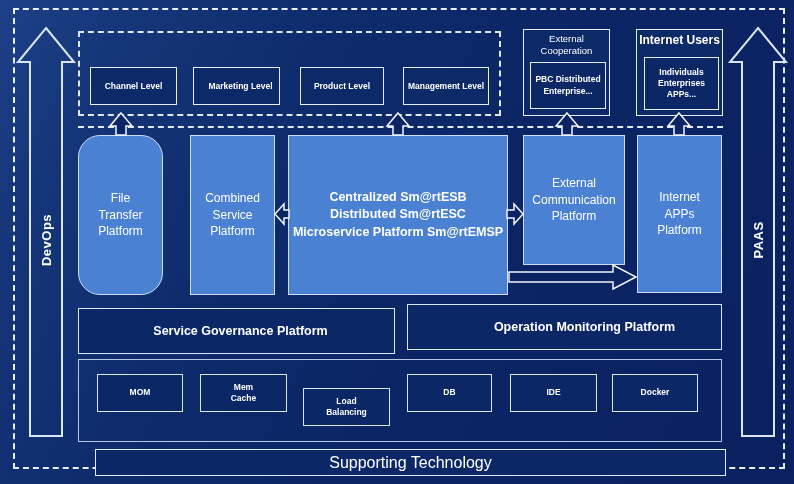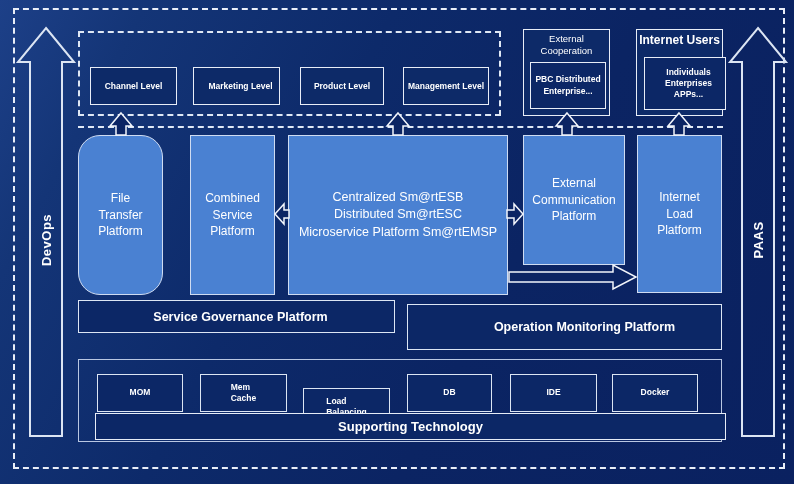--- a/index.html
+++ b/index.html
@@ -5,34 +5,34 @@
   html,body{margin:0;padding:0;background:#0a2160;}
   .diagram{
     position:relative;width:794px;height:484px;overflow:hidden;
     background:linear-gradient(118deg,#1d4088 0%,#143577 14%,#0d2a6a 38%,#0b2463 62%,#0a2160 100%);
     font-family:"Liberation Sans","DejaVu Sans",sans-serif;color:#ffffff;
   }
   .abs{position:absolute;box-sizing:border-box;}
   .outer-dashed{left:13px;top:8px;width:772px;height:461px;border:2px dashed #e9eef8;}
   .dashed-box{border:2px dashed #dfe8f5;}
   .sep-line{border-top:2px dashed #dfe8f5;height:0;}
-  .box-dark{background:#0d2a68;border:1.5px solid #e8edf7;display:flex;align-items:center;justify-content:center;text-align:left;white-space:pre-line;}
+  .box-dark{background:#0d2a68;border:1.5px solid #e8edf7;display:flex;align-items:center;justify-content:center;text-align:center;white-space:pre-line;}
   .box-light{background:#4a81d2;border:1.2px solid #cfdcf2;display:flex;align-items:center;justify-content:center;text-align:center;white-space:pre-line;font-size:12px;line-height:1.4;}
   .lvl{font-size:8.5px;font-weight:700;}
   .tech{background:#0c2766;border:1.2px solid #dce5f3;font-size:8.5px;font-weight:700;line-height:1.3;}
   .gov{background:#0c2766;border:1.5px solid #dde6f4;font-size:12.5px;font-weight:700;}
-  .banner{background:#0c2766;border:1.2px solid #e6ecf7;font-size:13px;font-weight:700;}
+  .banner{background:#0c2766;border:1.2px solid #e6ecf7;font-size:16px;font-weight:400;margin-top:36px;}
   .support-frame{border:1.2px solid #b9c7e2;}
   .grp{border:1.5px solid #e8edf7;background:#0d2a68;}
   .grp-title{position:absolute;left:0;right:0;top:3px;text-align:center;font-size:9.5px;line-height:1.25;white-space:pre-line;}
   .grp-title.b{font-weight:700;font-size:12px;}
   .grp-inner{position:absolute;border:1.2px solid #e8edf7;background:#0c2766;display:flex;align-items:center;justify-content:center;text-align:center;font-size:8.5px;font-weight:700;line-height:1.3;white-space:pre-line;}
   .rail-label{position:absolute;transform:translate(-50%,-50%) rotate(-90deg);font-size:13px;font-weight:700;letter-spacing:.5px;white-space:nowrap;}
   svg.arrows{position:absolute;left:0;top:0;pointer-events:none;}
-  .central{font-size:12.5px;}
+  .central{font-size:12.5px;font-weight:bold;}
 </style>
 </head>
 <body>
 
 <div class="diagram">
 
   <div class="abs outer-dashed"></div>
 
   <div class="abs dashed-box" style="left:78px;top:31px;width:423px;height:85px;"></div>
 
@@ -45,42 +45,42 @@
 
   <div class="abs grp" style="left:523px;top:29px;width:87px;height:87px;">
     <div class="grp-title">External
 Cooperation</div>
     <div class="grp-inner" style="left:6px;top:32px;width:74px;height:45px;">PBC Distributed
 Enterprise...</div>
   </div>
 
   <div class="abs grp" style="left:636px;top:29px;width:87px;height:87px;">
     <div class="grp-title b">Internet Users</div>
-    <div class="grp-inner" style="left:7px;top:27px;width:73px;height:51px;padding-left:7px;">Individuals
+    <div class="grp-inner" style="left:7px;top:27px;width:73px;height:51px;">Individuals
 Enterprises
 APPs...</div>
   </div>
 
   <div class="abs box-light" style="left:78px;top:135px;width:85px;height:160px;border-radius:22px;"><span>File
 Transfer
 Platform</span></div>
   <div class="abs box-light" style="left:190px;top:135px;width:85px;height:160px;"><span>Combined
 Service
 Platform</span></div>
   <div class="abs box-light central" style="left:288px;top:135px;width:220px;height:160px;"><span>Centralized Sm@rtESB
 Distributed Sm@rtESC
 Microservice Platform Sm@rtEMSP</span></div>
   <div class="abs box-light" style="left:523px;top:135px;width:102px;height:130px;"><span>External
 Communication
 Platform</span></div>
   <div class="abs box-light" style="left:637px;top:135px;width:85px;height:158px;"><span>Internet
-Load
+APPs
 Platform</span></div>
 
-  <div class="abs box-dark gov" style="left:78px;top:300px;width:317px;height:33px;padding-left:8px;"><span>Service Governance Platform</span></div>
+  <div class="abs box-dark gov" style="left:78px;top:308px;width:317px;height:46px;padding-left:8px;"><span>Service Governance Platform</span></div>
   <div class="abs box-dark gov" style="left:407px;top:304px;width:315px;height:46px;padding-left:40px;"><span>Operation Monitoring Platform</span></div>
 
   <div class="abs support-frame" style="left:78px;top:359px;width:644px;height:83px;"></div>
   <div class="abs box-dark tech" style="left:200px;top:374px;width:87px;height:38px;"><span>Mem
 Cache</span></div>
   <div class="abs box-dark tech" style="left:97px;top:374px;width:86px;height:38px;"><span>MOM</span></div>
   <div class="abs box-dark tech" style="left:303px;top:374px;width:87px;height:38px;margin-top:14px;"><span>Load
 Balancing</span></div>
   <div class="abs box-dark tech" style="left:407px;top:374px;width:85px;height:38px;"><span>DB</span></div>
   <div class="abs box-dark tech" style="left:510px;top:374px;width:87px;height:38px;"><span>IDE</span></div>

